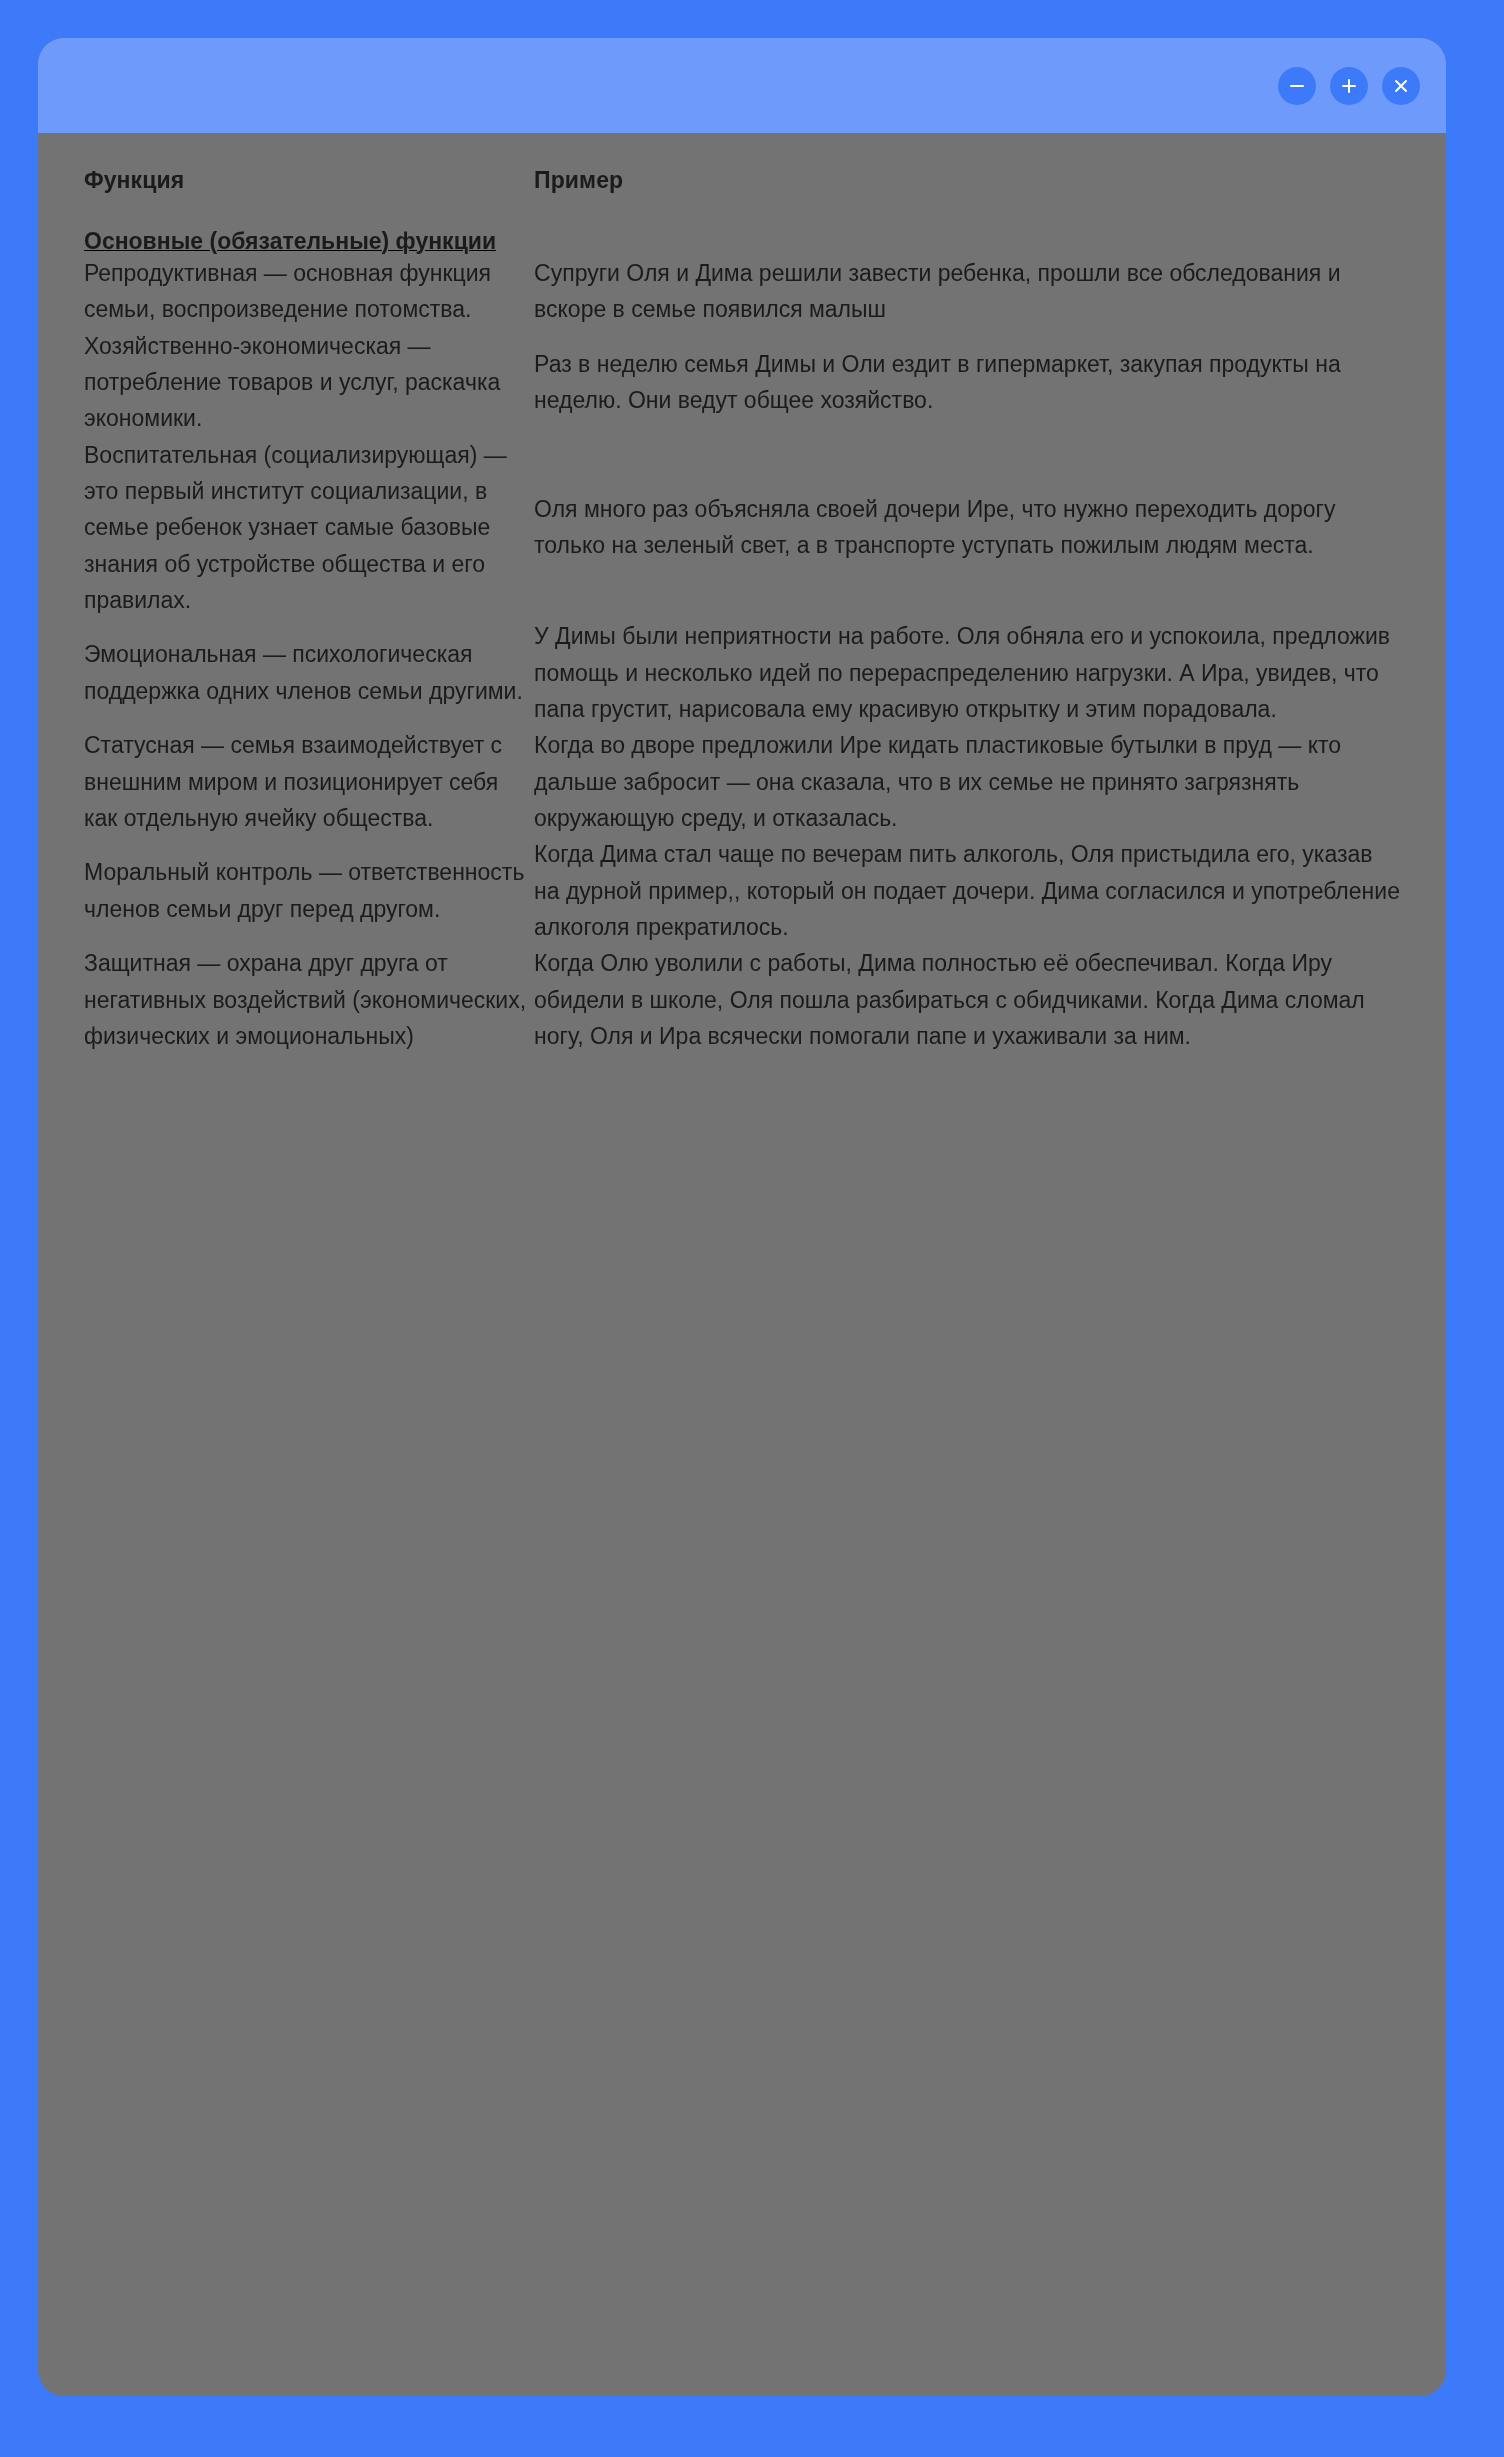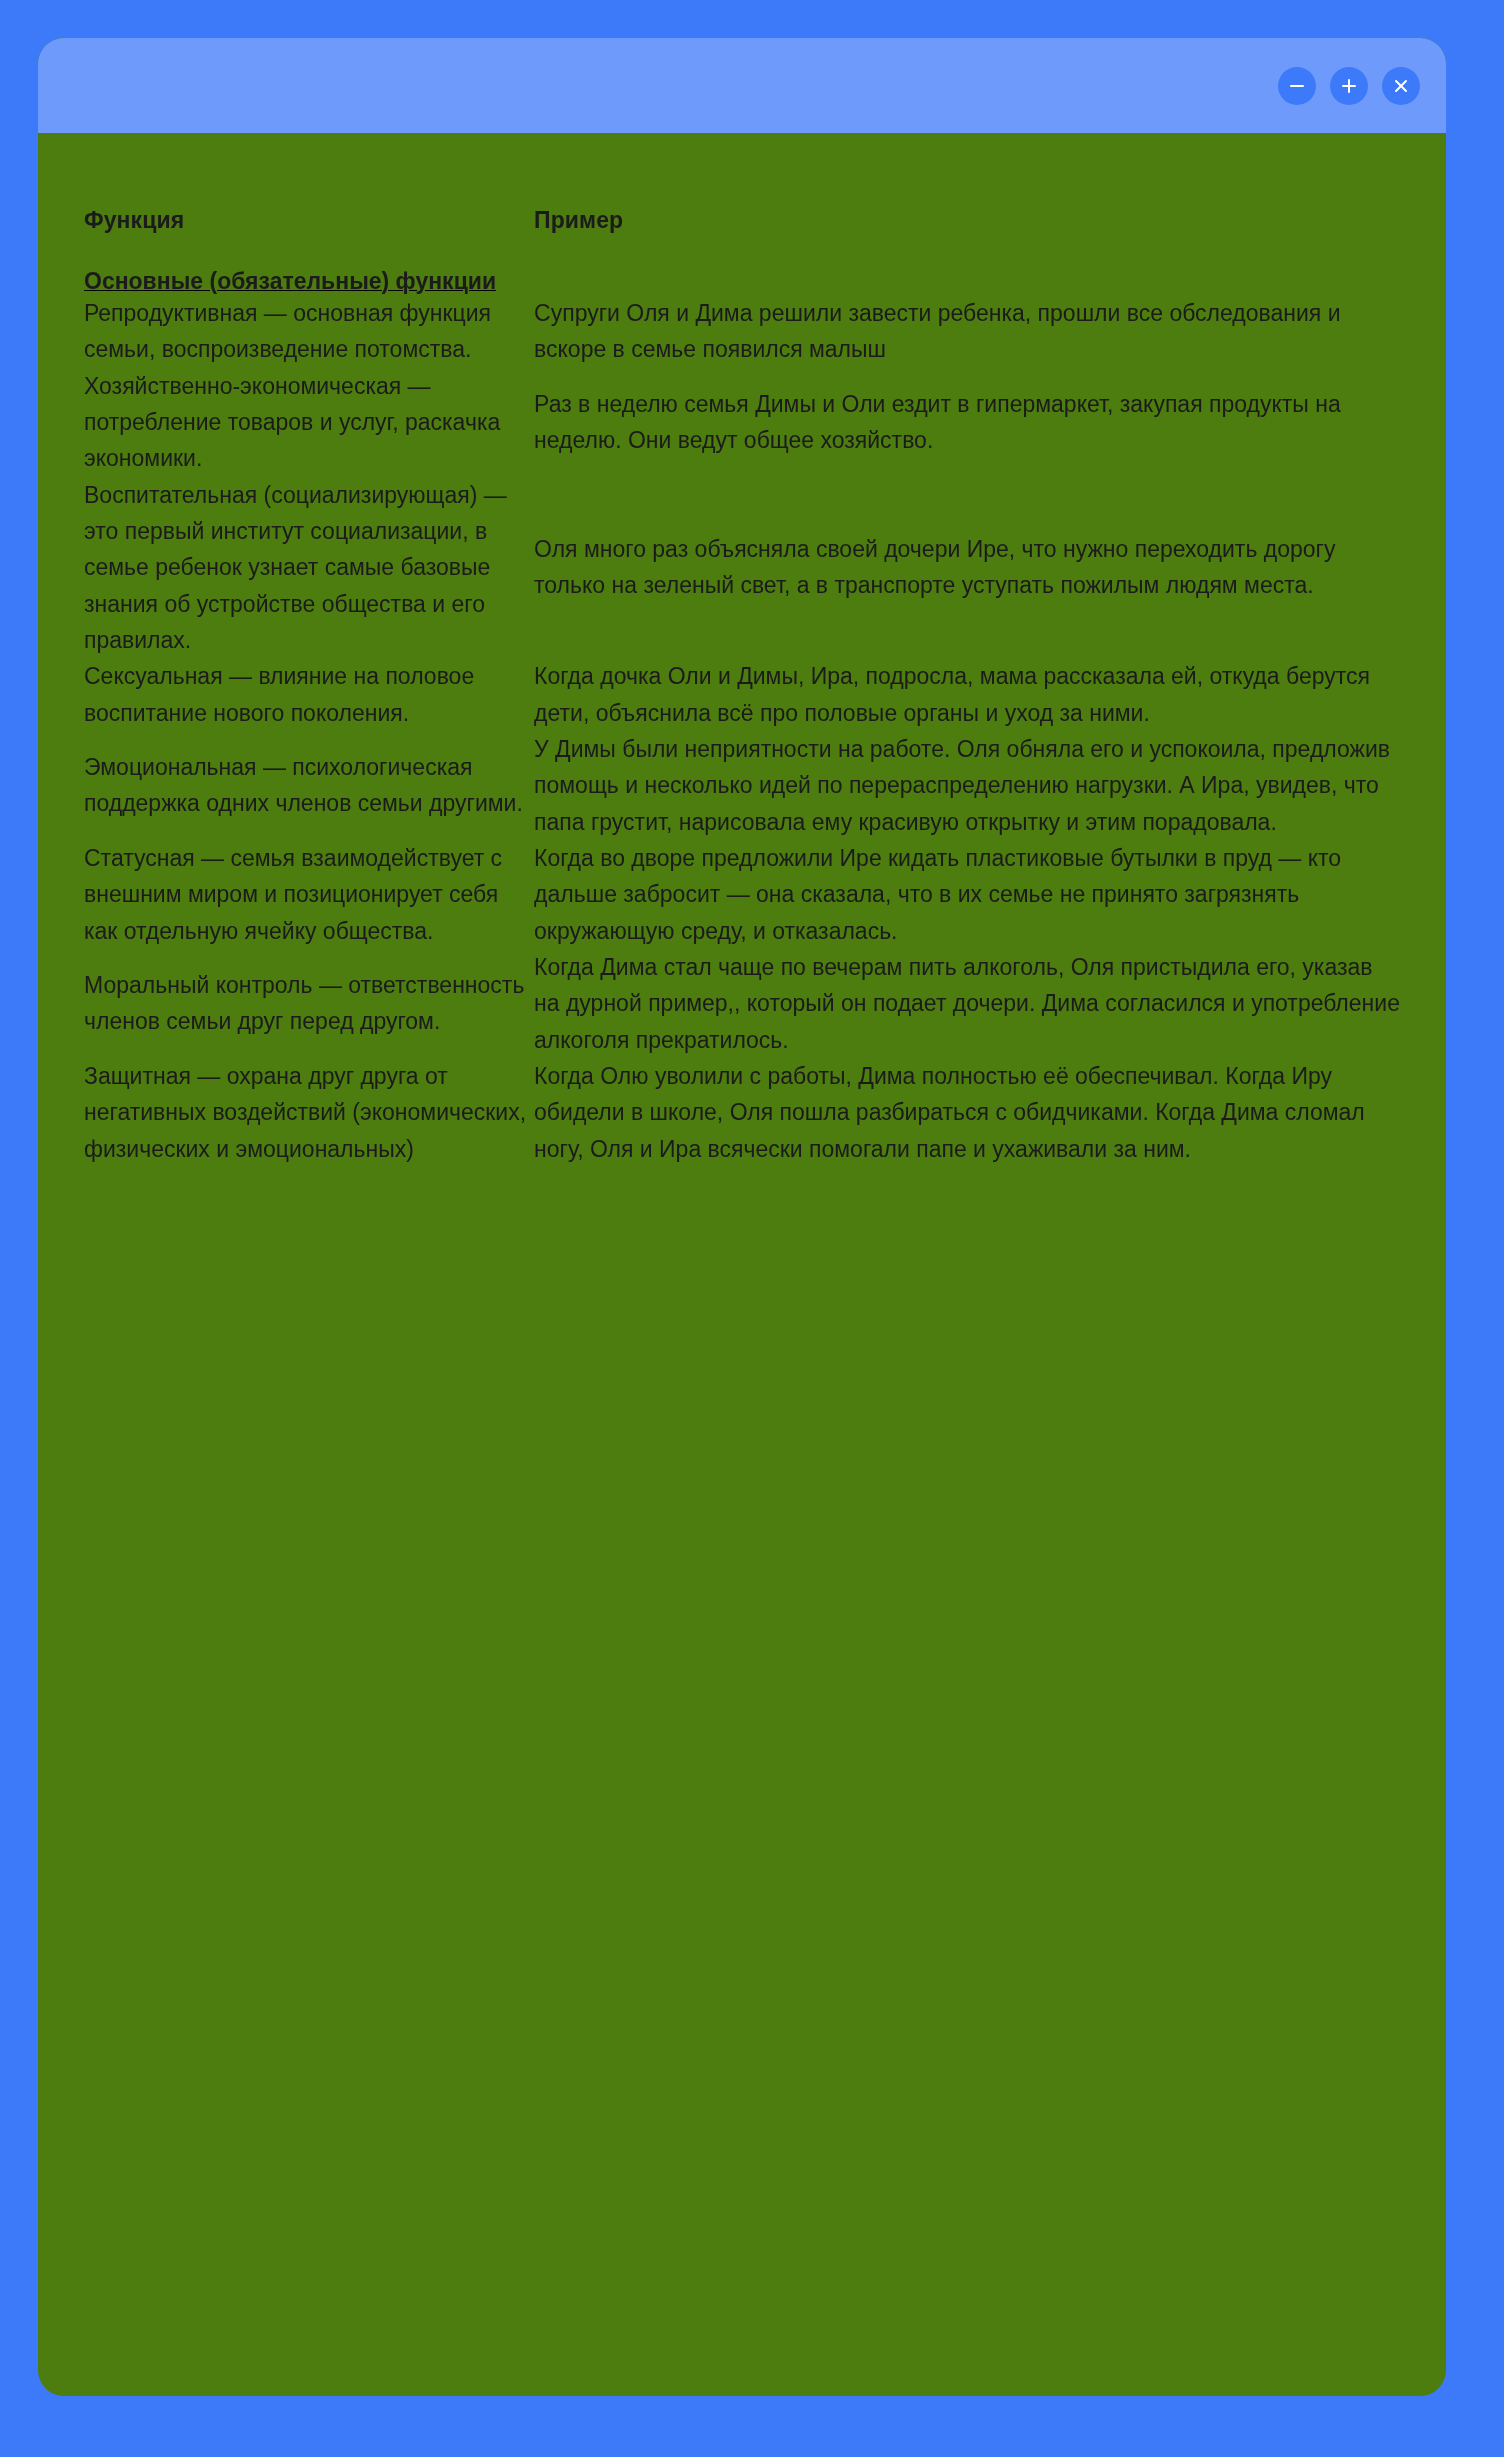--- a/index.html
+++ b/index.html
@@ -15,26 +15,25 @@
     -webkit-font-smoothing: antialiased;
     overflow: hidden;
   }
 
   .window {
     position: absolute;
     left: 38px;
     top: 38px;
     width: 1408px;
     height: 2358px;
-    background: #4d7c0f;
+    background: #737373;
     border-radius: 26px;
     overflow: hidden;
     display: flex;
     flex-direction: column;
-    gap: 40px;
   }
 
   .titlebar {
     height: 95px;
     flex: 0 0 95px;
     background: #6e9bfb;
     display: flex;
     align-items: center;
     justify-content: flex-end;
     padding-right: 26px;
@@ -180,24 +179,20 @@
           </tr>
           <tr class="rowline">
             <td class="cell-fn"><span class="fn-text">Хозяйственно-экономическая — потребление товаров и услуг, раскачка экономики.</span></td>
             <td class="cell-ex"><span class="ex-text">Раз в неделю семья Димы и Оли ездит в гипермаркет, закупая продукты на неделю. Они ведут общее хозяйство.</span></td>
           </tr>
           <tr class="rowline">
             <td class="cell-fn"><span class="fn-text">Воспитательная (социализирующая) — это первый институт социализации, в семье ребенок узнает самые базовые знания об устройстве общества и его правилах.</span></td>
             <td class="cell-ex"><span class="ex-text">Оля много раз объясняла своей дочери Ире, что нужно переходить дорогу только на зеленый свет, а в транспорте уступать пожилым людям места.</span></td>
           </tr>
           <tr class="rowline">
-            <td class="cell-fn"><span class="fn-text">Сексуальная — влияние на половое воспитание нового поколения.</span></td>
-            <td class="cell-ex"><span class="ex-text">Когда дочка Оли и Димы, Ира, подросла, мама рассказала ей, откуда берутся дети, объяснила всё про половые органы и уход за ними.</span></td>
-          </tr>
-          <tr class="rowline">
             <td class="cell-fn"><span class="fn-text">Эмоциональная — психологическая поддержка одних членов семьи другими.</span></td>
             <td class="cell-ex"><span class="ex-text">У Димы были неприятности на работе. Оля обняла его и успокоила, предложив помощь и несколько идей по перераспределению нагрузки. А Ира, увидев, что папа грустит, нарисовала ему красивую открытку и этим порадовала.</span></td>
           </tr>
           <tr class="rowline">
             <td class="cell-fn"><span class="fn-text">Статусная — семья взаимодействует с внешним миром и позиционирует себя как отдельную ячейку общества.</span></td>
             <td class="cell-ex"><span class="ex-text">Когда во дворе предложили Ире кидать пластиковые бутылки в пруд — кто дальше забросит — она сказала, что в их семье не принято загрязнять окружающую среду, и отказалась.</span></td>
           </tr>
           <tr class="rowline">
             <td class="cell-fn"><span class="fn-text">Моральный контроль — ответственность членов семьи друг перед другом.</span></td>
             <td class="cell-ex"><span class="ex-text">Когда Дима стал чаще по вечерам пить алкоголь, Оля пристыдила его, указав на дурной пример,, который он подает дочери. Дима согласился и употребление алкоголя прекратилось.</span></td>

